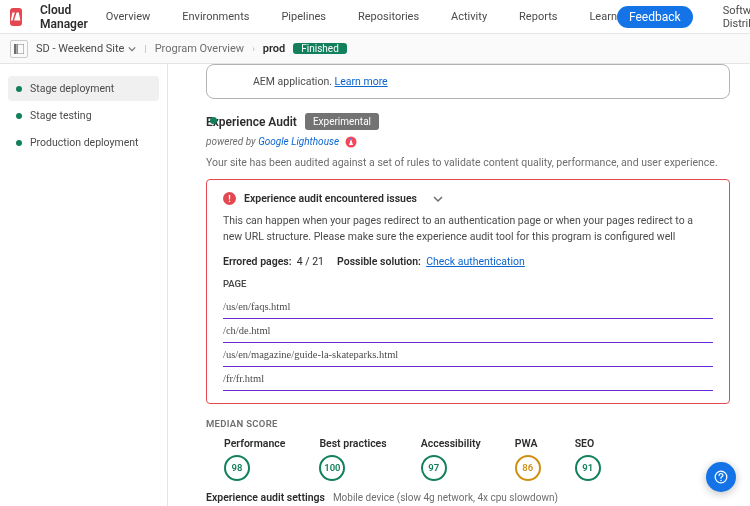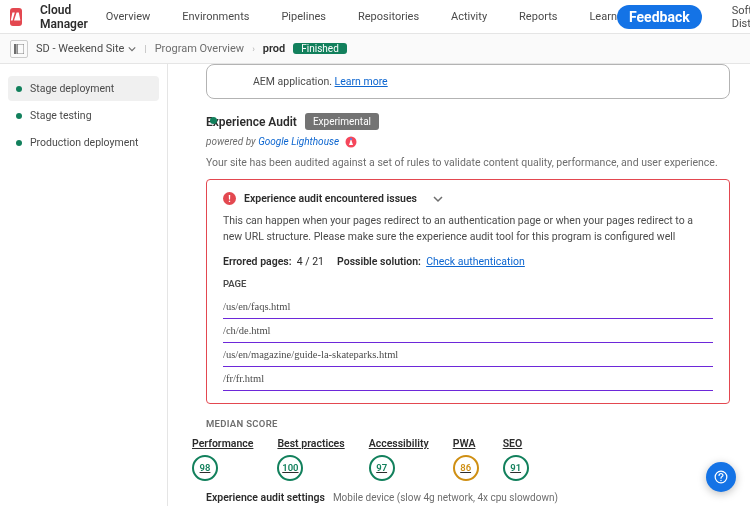--- a/index.html
+++ b/index.html
@@ -5,21 +5,21 @@
 * { box-sizing: border-box; margin: 0; padding: 0; font-family: -apple-system, BlinkMacSystemFont, "Segoe UI", Roboto, sans-serif; }
 body { width: 750px; height: 506px; overflow: hidden; background: #fff; font-size: 11px; color: #2c2c2c; }
 
 .topbar { height: 34px; display: flex; align-items: center; padding: 0 10px; border-bottom: 1px solid #e5e5e5; }
 .logo-badge { width: 18px; height: 18px; background: #e34850; border-radius: 3px; display: flex; align-items: center; justify-content: center; }
 .logo-badge svg { width: 12px; height: 12px; fill: #fff; }
 .app-name { font-size: 12px; font-weight: 600; margin-left: 18px; margin-right: 18px; }
 .topnav { display: flex; gap: 32px; }
 .topnav span { font-size: 11px; color: #4b4b4b; cursor: pointer; }
 .top-spacer { flex: 1; }
-.feedback-btn { background: #1473e6; color: #fff; border: none; border-radius: 12px; padding: 4px 12px; font-size: 14px; cursor: pointer; margin-right: 30px; font-weight: bold; }
+.feedback-btn { background: #1473e6; color: #fff; border: none; border-radius: 12px; padding: 4px 12px; font-size: 12px; cursor: pointer; margin-right: 30px; }
 .sw-dist { font-size: 11px; color: #4b4b4b; margin-right: 12px; cursor: pointer; }
 .top-icon { width: 16px; height: 16px; margin: 0 6px; cursor: pointer; display: flex; align-items: center; justify-content: center; color: #6e6e6e; position: relative; }
 .avatar { width: 20px; height: 20px; border-radius: 50%; background: linear-gradient(135deg, #a8e6cf, #56c8d8); margin-left: 6px; cursor: pointer; }
 .notif-badge { position: absolute; top: -3px; right: -3px; width: 8px; height: 8px; background: #e34850; border-radius: 50%; font-size: 5px; color: #fff; display: flex; align-items: center; justify-content: center; }
 
 .subbar { height: 30px; display: flex; align-items: center; padding: 0 10px; background: #fafafa; border-bottom: 1px solid #e5e5e5; font-size: 11px; }
 .rail-icon { width: 18px; height: 18px; border: 1px solid #ccc; border-radius: 2px; margin-right: 8px; cursor: pointer; display: flex; align-items: center; justify-content: center; }
 .site-sel { display: flex; align-items: center; gap: 4px; cursor: pointer; color: #4b4b4b; }
 .bc-sep { color: #b3b3b3; margin: 0 8px; font-size: 9px; }
 .bc-item { color: #6e6e6e; cursor: pointer; }
@@ -53,21 +53,21 @@
 .alert-title { font-size: 10.5px; font-weight: 600; }
 .alert-chev { margin-left: 8px; color: #6e6e6e; }
 .alert-body { font-size: 10.5px; color: #4b4b4b; line-height: 1.5; margin-bottom: 10px; }
 .alert-meta { font-size: 10.5px; margin-bottom: 10px; }
 .alert-meta b { font-weight: 600; }
 .alert-meta a { color: #0d66d0; text-decoration: underline; cursor: pointer; }
 .page-head { font-size: 9.5px; font-weight: 600; color: #4b4b4b; text-transform: uppercase; margin-bottom: 6px; }
 .page-row { font-size: 10.5px; color: #4b4b4b; padding: 6px 0; border-bottom: 1px solid #6d28d9; font-family: Liberation Serif, serif; }
 
 .median-header { font-size: 9.5px; font-weight: 600; color: #6e6e6e; margin-left: 18px; margin-bottom: 8px; letter-spacing: 0.3px; }
-.scores { display: flex; gap: 24px; margin-left: 4px; margin-bottom: 10px; text-decoration: underline; }
+.scores { display: flex; gap: 34px; margin-left: 36px; margin-bottom: 10px; }
 .score { display: flex; flex-direction: column; align-items: flex-start; gap: 5px; }
 .score-lbl { font-size: 10.5px; font-weight: 600; }
 .ring { width: 26px; height: 26px; border-radius: 50%; border: 2px solid; display: flex; align-items: center; justify-content: center; font-size: 9.5px; font-weight: 600; }
 .ring.good { border-color: #12805c; color: #12805c; }
 .ring.ok { border-color: #cf8f13; color: #cf8f13; }
 
 .audit-settings { display: flex; align-items: center; gap: 8px; margin-left: 18px; margin-bottom: 10px; }
 .aset-lbl { font-size: 10.5px; font-weight: 600; }
 .aset-val { font-size: 10px; color: #6e6e6e; }
 

